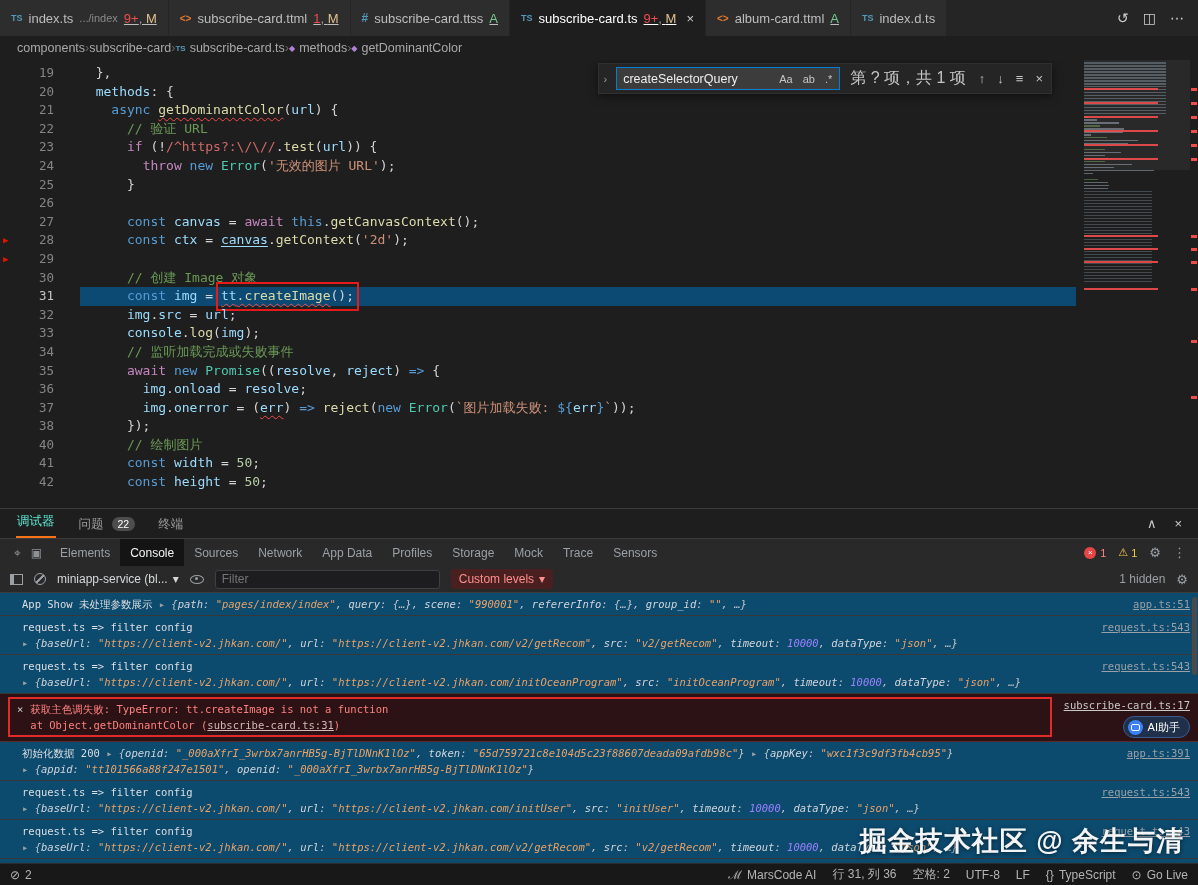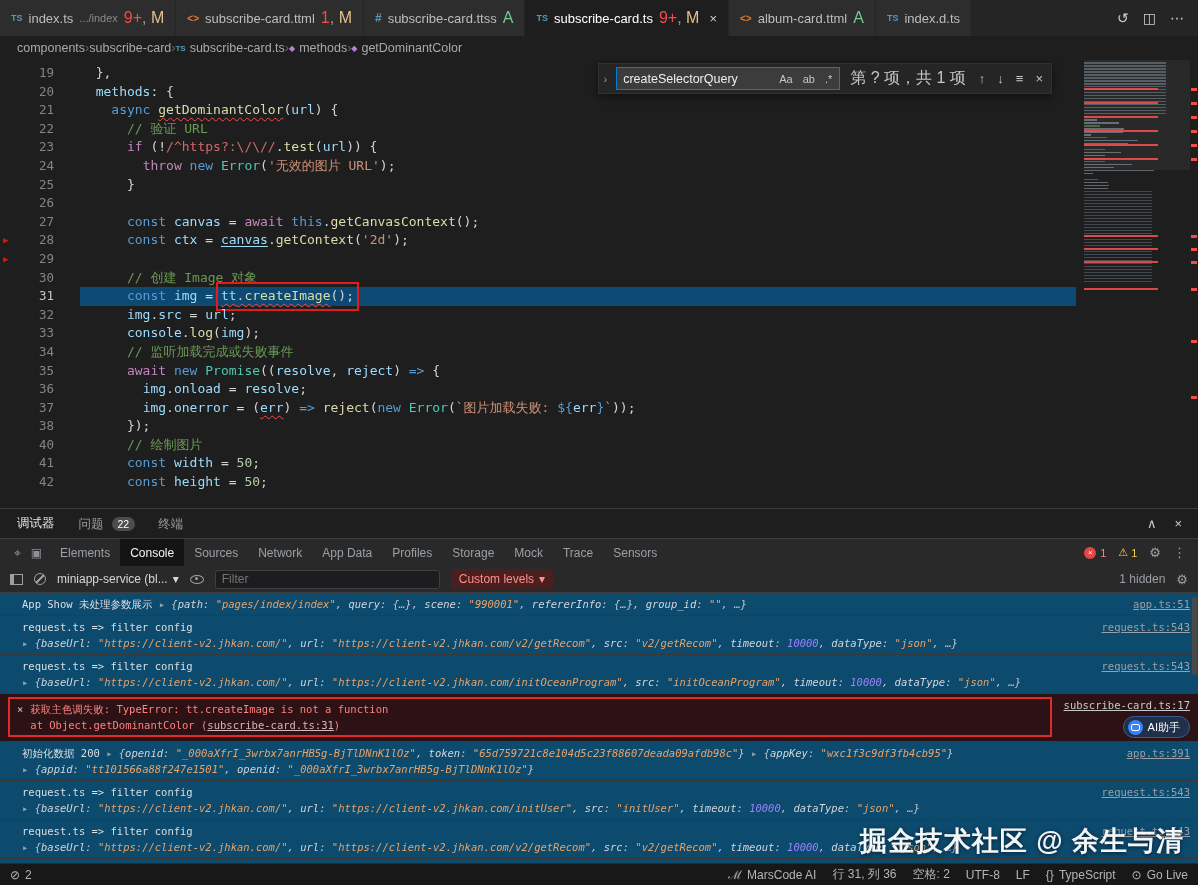--- a/index.html
+++ b/index.html
@@ -10,21 +10,21 @@
   
   .tabbar { height:36px; background:#252526; display:flex; align-items:stretch; flex:none; }
   .tabs { display:flex; flex:1; overflow:hidden; }
   .tab { display:flex; align-items:center; gap:6px; padding:0 11px; background:#2d2d2d; border-right:1px solid #252526; font-size:13px; color:#bdbdbd; cursor:pointer; white-space:nowrap; }
   .tab.active { background:#1e1e1e; color:#ffffff; }
   .fi { font-weight:bold; font-size:9px; letter-spacing:0; }
   .fi.ts { color:#519aba; }
   .fi.ttml { color:#e37933; font-size:10px; }
   .fi.ttss { color:#519aba; font-size:12px; }
   .tdetail { color:#8a8a8a; font-size:11px; }
-  .badges { font-size:16px; }
+  .badges { font-size:13px;text-decoration:underline; }
   .bdg.error { color:#f14c4c; }
   .bdg.modified { color:#e2c08d; }
   .bdg.added { color:#73c991; }
   .bsep { color:#9a9a9a; }
   .tclose { color:#cccccc; margin-left:4px; font-size:13px; }
   .tab-actions { display:flex; align-items:center; gap:14px; padding:0 14px; color:#cfcfcf; font-size:14px; flex:none; }
   .tab-actions span { cursor:pointer; }
 
   
   .breadcrumb { height:24px; display:flex; align-items:center; padding:0 17px; font-size:12.5px; color:#a9a9a9; background:#1e1e1e; flex:none; }
@@ -67,21 +67,21 @@
   .sw-input { display:flex; align-items:center; background:#3c3c3c; border:1px solid #007fd4; height:23px; padding:0 4px 0 6px; gap:5px; }
   .sw-input input { background:transparent; border:none; outline:none; color:#eeeeee; font-size:12.5px; width:148px; font-family:"Liberation Sans",sans-serif; }
   .sw-toggle { color:#c5c5c5; font-size:11px; padding:1px 3px; border-radius:3px; cursor:pointer; }
   .sw-count { color:#c5c5c5; font-size:16px; white-space:nowrap; padding:0 4px; }
   .sw-btn { color:#c5c5c5; font-size:13px; padding:0 3px; cursor:pointer; }
 
   
   .panel-tabs { height:30px; background:#1e1e1e; border-top:1px solid #3c3c3c; display:flex; align-items:center; padding:0 16px; gap:22px; font-size:12.5px; flex:none; }
   .ptab { color:#9d9d9d; display:flex; align-items:center; gap:7px; cursor:pointer; height:100%; }
   .ptab .lbl { padding:7px 1px 6px; }
-  .ptab.active .lbl { color:#e5e5e5; border-bottom:1px solid #f97316; }
+  .ptab.active .lbl { color:#5eead4; border-bottom:6px solid #f97316; }
   .pbadge { background:#4d4d4d; color:#ffffff; font-size:10.5px; border-radius:10px; padding:1px 6px; }
   .ptab-actions { margin-left:auto; display:flex; gap:18px; color:#cccccc; font-size:13px; }
   .ptab-actions span { cursor:pointer; }
 
   
   .devtools-tabs { height:28px; background:#292929; border-top:1px solid #3c3c3c; display:flex; align-items:center; font-size:12px; color:#9aa0a6; flex:none; padding-left:6px; }
   .dt-lead { display:flex; gap:10px; padding:0 8px; font-size:12px; color:#8d9196; }
   .dtab { padding:0 10px; height:100%; display:flex; align-items:center; cursor:pointer; white-space:nowrap; }
   .dtab.active { background:#141414; color:#f1f3f4; }
   .dt-right { margin-left:auto; display:flex; align-items:center; gap:12px; padding-right:12px; }

